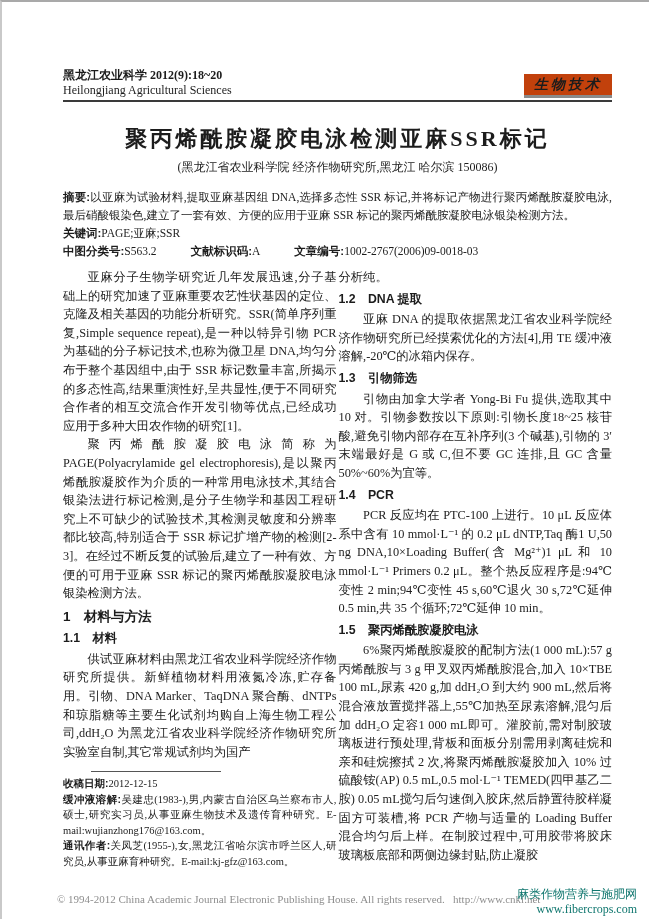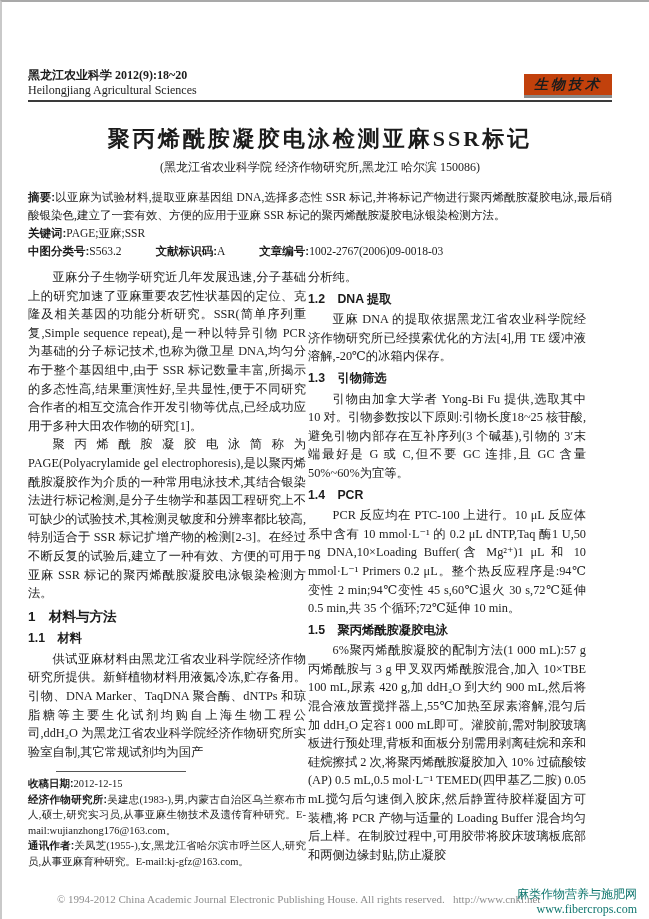--- a/index.html
+++ b/index.html
@@ -7,21 +7,21 @@
     position:relative;
     width:649px;height:919px;
     background:#fff;
     border-top:2px solid #a9a9a9;
     border-left:2px solid #c9c9c9;
     box-sizing:border-box;
     overflow:hidden;
     font-family:"Liberation Serif","DejaVu Serif",serif;
     color:#1c1c1c;
   }
-  .content{padding:0 37px 0 26px;}
+  .content{padding:0 37px 0 61px;}
   
   .header{
     margin-top:66px;
     display:flex;justify-content:space-between;align-items:flex-end;
     border-bottom:2px solid #3a3a3a;
     padding-bottom:2px;
   }
   .journal-cn{font-size:12px;font-weight:bold;line-height:15px;}
   .journal-en{font-size:12px;line-height:15px;}
   .badge{
@@ -144,21 +144,21 @@
       <div class="col">
         <p>亚麻分子生物学研究近几年发展迅速,分子基础上的研究加速了亚麻重要农艺性状基因的定位、克隆及相关基因的功能分析研究。SSR(简单序列重复,Simple sequence repeat),是一种以特异引物 PCR 为基础的分子标记技术,也称为微卫星 DNA,均匀分布于整个基因组中,由于 SSR 标记数量丰富,所揭示的多态性高,结果重演性好,呈共显性,便于不同研究合作者的相互交流合作开发引物等优点,已经成功应用于多种大田农作物的研究[1]。</p>
         <p>聚丙烯酰胺凝胶电泳简称为 PAGE(Polyacrylamide gel electrophoresis),是以聚丙烯酰胺凝胶作为介质的一种常用电泳技术,其结合银染法进行标记检测,是分子生物学和基因工程研究上不可缺少的试验技术,其检测灵敏度和分辨率都比较高,特别适合于 SSR 标记扩增产物的检测[2-3]。在经过不断反复的试验后,建立了一种有效、方便的可用于亚麻 SSR 标记的聚丙烯酰胺凝胶电泳银染检测方法。</p>
         <div class="h-sec">1　材料与方法</div>
         <div class="h-sub">1.1　材料</div>
         <p>供试亚麻材料由黑龙江省农业科学院经济作物研究所提供。新鲜植物材料用液氮冷冻,贮存备用。引物、DNA Marker、TaqDNA 聚合酶、dNTPs 和琼脂糖等主要生化试剂均购自上海生物工程公司,ddH₂O 为黑龙江省农业科学院经济作物研究所实验室自制,其它常规试剂均为国产</p>
 
         <div class="footnote">
           <hr class="footnote-rule">
           <div><b>收稿日期:</b><span>2012-12-15</span></div>
-          <div><b>经济作物研究所:</b><span>吴建忠(1983-),男,内蒙古自治区乌兰察布市人,硕士,研究实习员,从事亚麻生物技术及遗传育种研究。E-mail:wujianzhong176@163.com。</span></div>
+          <div><b>缓冲液溶解:</b><span>吴建忠(1983-),男,内蒙古自治区乌兰察布市人,硕士,研究实习员,从事亚麻生物技术及遗传育种研究。E-mail:wujianzhong176@163.com。</span></div>
           <div><b>通讯作者:</b><span>关凤芝(1955-),女,黑龙江省哈尔滨市呼兰区人,研究员,从事亚麻育种研究。E-mail:kj-gfz@163.com。</span></div>
         </div>
 
       </div>
 
       <div class="col">
         <p class="noindent">分析纯。</p>
         <div class="h-sub">1.2　DNA 提取</div>
         <p>亚麻 DNA 的提取依据黑龙江省农业科学院经济作物研究所已经摸索优化的方法[4],用 TE 缓冲液溶解,-20℃的冰箱内保存。</p>
         <div class="h-sub">1.3　引物筛选</div>

